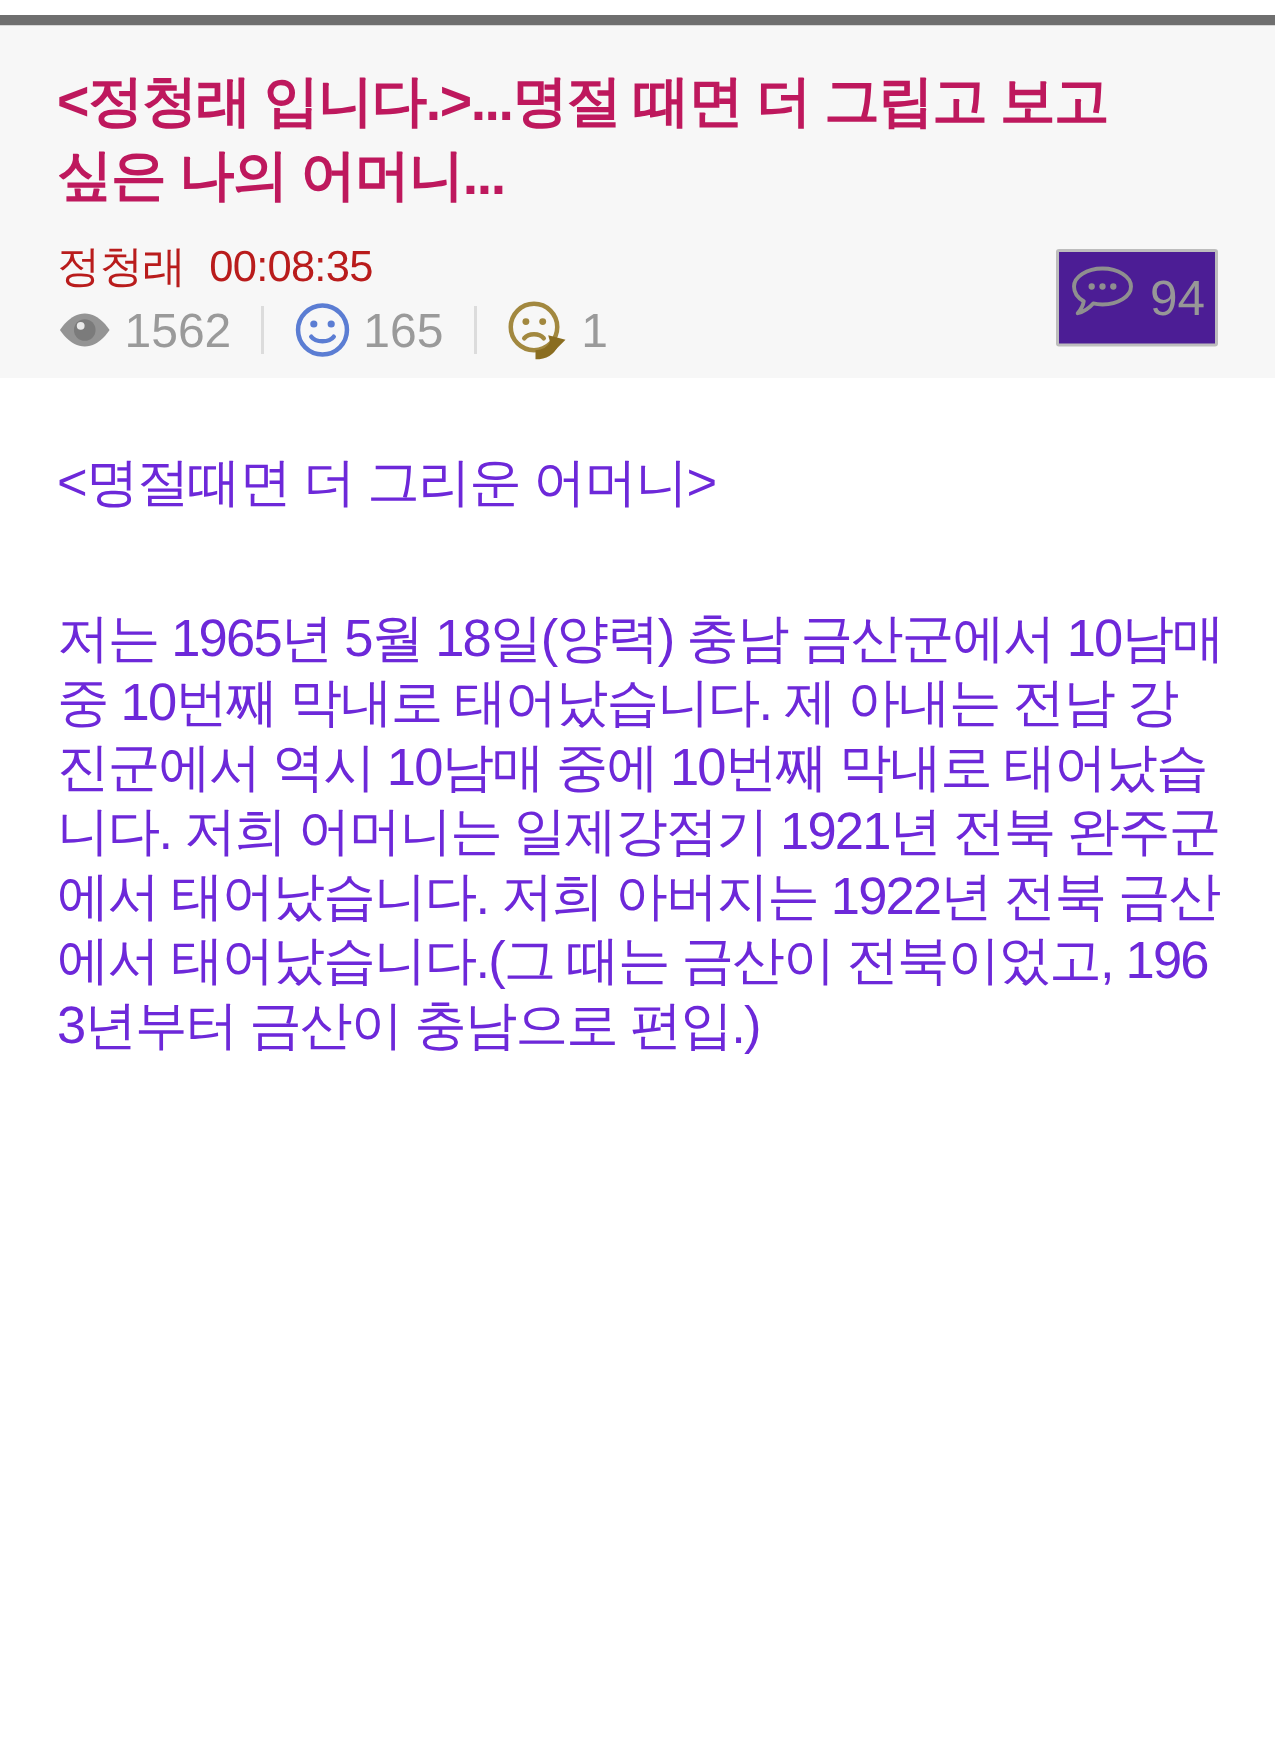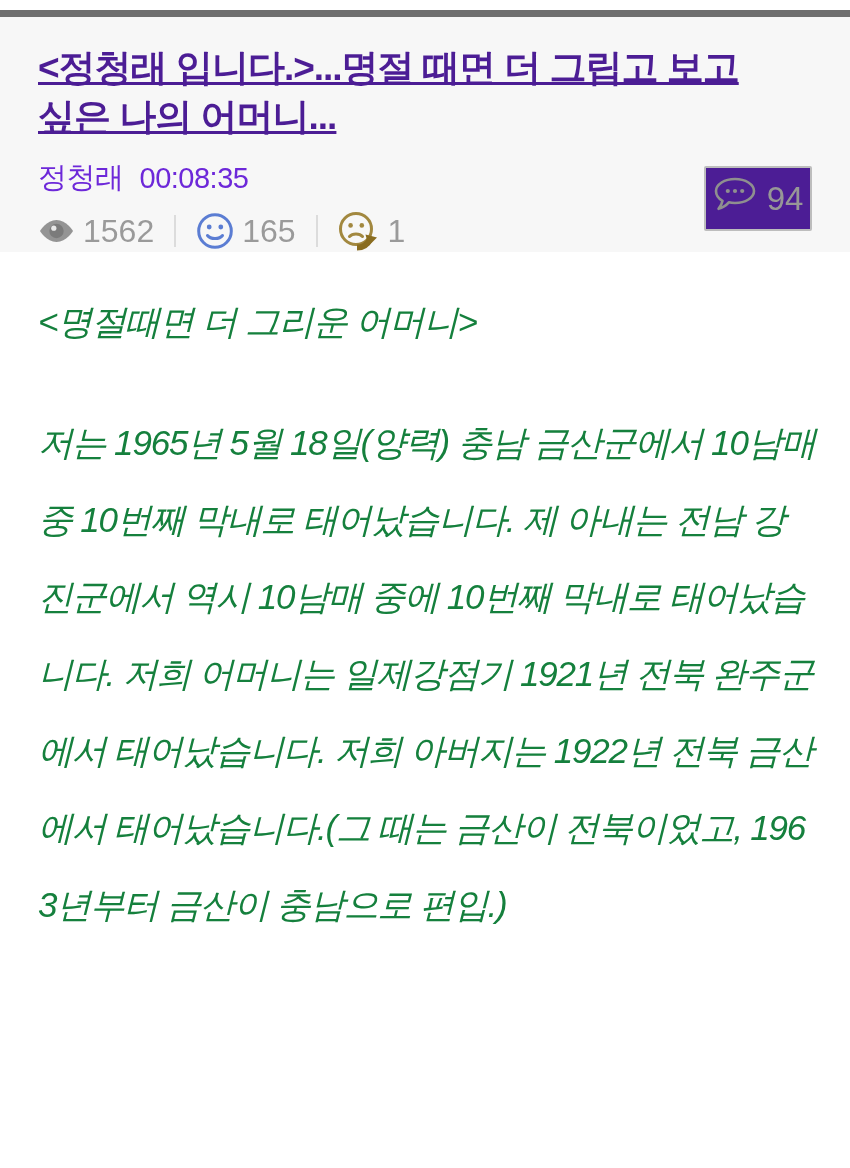--- a/index.html
+++ b/index.html
@@ -6,40 +6,40 @@
   html,body { width:850px; height:1168px; background:#ffffff; overflow:hidden;
               font-family:"Liberation Sans", sans-serif; }
 
   .top-strip   { height:10px; background:#ffffff; }
   .top-bar     { height:7px;  background:#6f6f6f; }
 
   
   .post-header { position:relative; height:235px; background:#f7f7f7;
                  padding:26px 38px 0 38px; }
   .post-title  { font-size:37px; line-height:49px; font-weight:600;
-                 color:#4c1d95; letter-spacing:-1px; width:745px;text-decoration:underline; }
+                 color:#be185d; letter-spacing:-1px; width:745px; }
   .author-row  { margin-top:17px; display:flex; align-items:center; gap:16px;
-                 font-size:29px; color:#6d28d9; letter-spacing:-0.5px; }
-  .stats-row   { margin-top:13px; display:flex; align-items:center;
+                 font-size:29px; color:#b91c1c; letter-spacing:-0.5px; }
+  .stats-row   { margin-top:2px; display:flex; align-items:center;
                  font-size:32px; color:#9a9a9a; }
   .stat        { display:flex; align-items:center; gap:8px; }
   .stat svg    { display:block; }
   .stat-divider{ width:2px; height:32px; background:#dcdcdc; margin:0 20px; }
 
   .comment-button { position:absolute; right:38px; bottom:21px;
                  width:108px; height:65px; background:#4c1d95;
                  border:2px solid #bdbdbd; border-radius:2px;
                  display:flex; align-items:center; justify-content:center;
                  gap:10px; font-size:33px; color:#979797; cursor:pointer; }
 
   
-  .post-body   { padding:42px 38px 0 38px; color:#15803d;font-style:italic; }
+  .post-body   { padding:42px 38px 0 38px; color:#6d28d9; }
   .subtitle    { font-size:35px; line-height:55px; letter-spacing:-1px;
                  font-weight:400; margin-bottom:55px; }
-  .paragraph   { font-size:35px; line-height:77px; letter-spacing:-1.2px;
+  .paragraph   { font-size:35px; line-height:43px; letter-spacing:-1.2px;
                  margin-bottom:42px; width:780px; word-break:break-all; }
 </style>
 </head>
 <body>
 
 <div class="top-strip"></div>
 <div class="top-bar"></div>
 
 <div class="post-header">
   <h1 class="post-title">&lt;정청래 입니다.&gt;...명절 때면 더 그립고 보고 싶은 나의 어머니...</h1>

